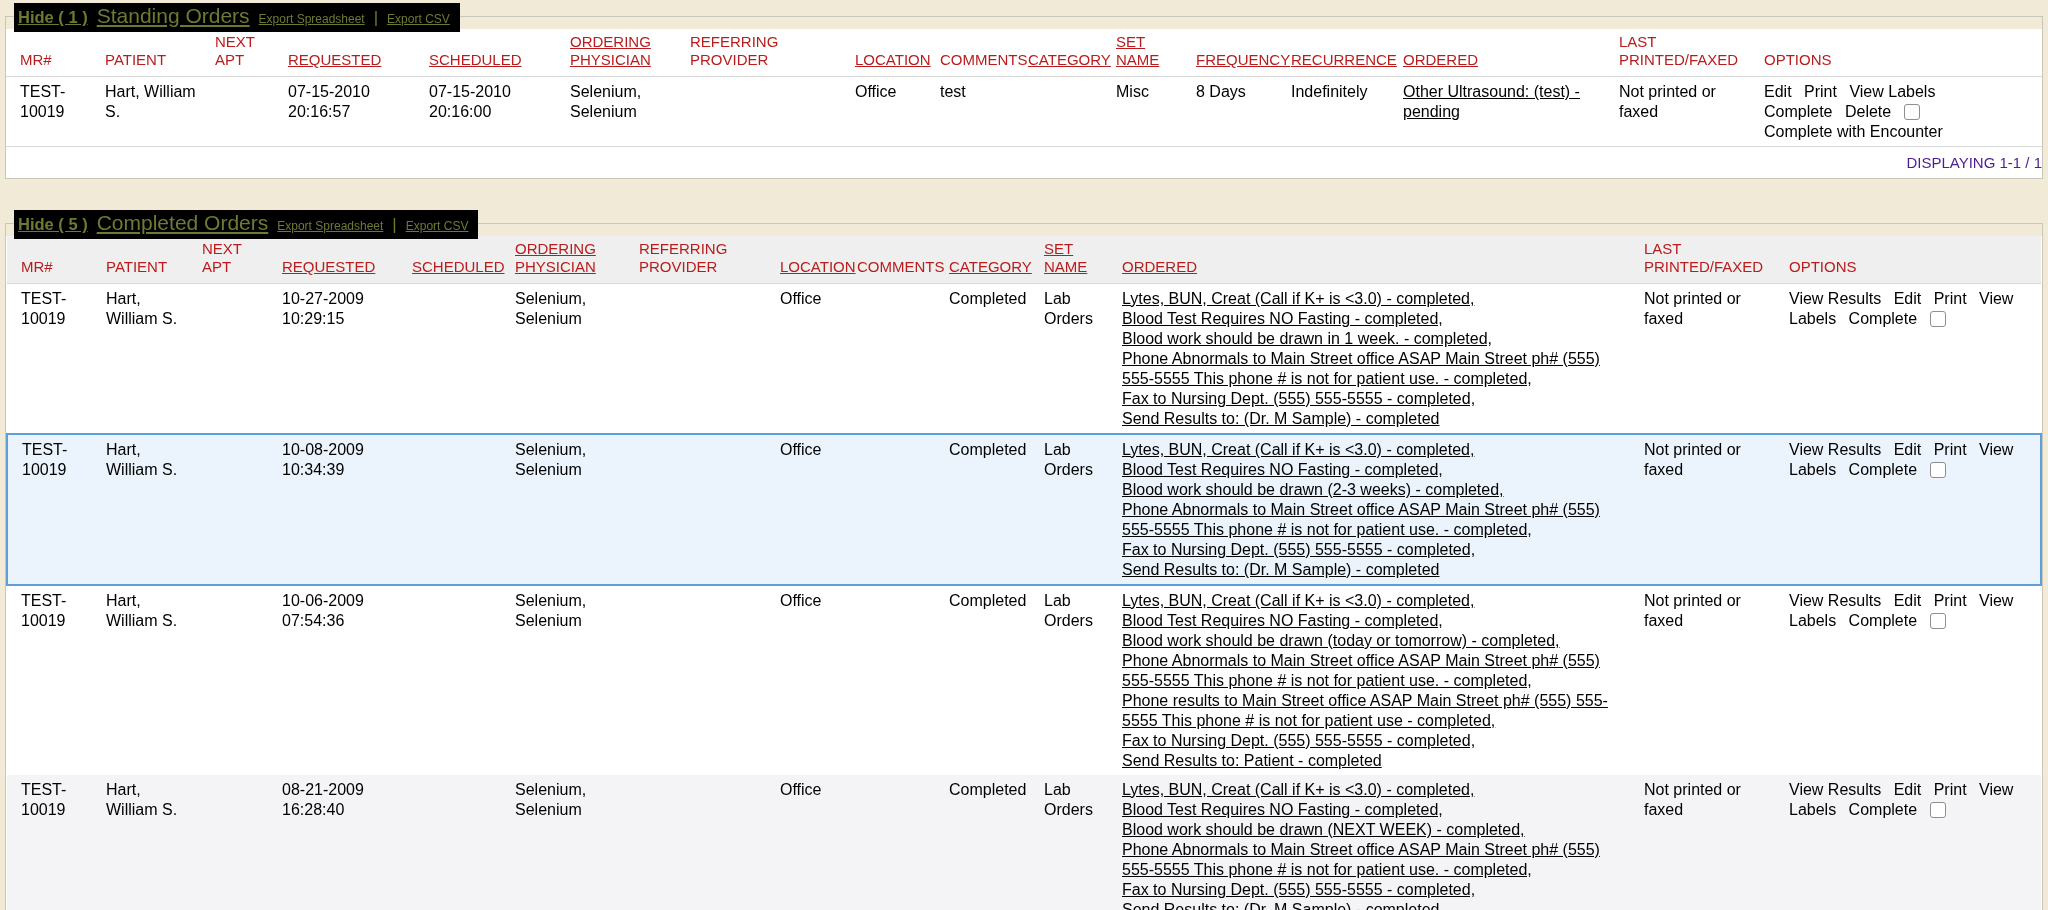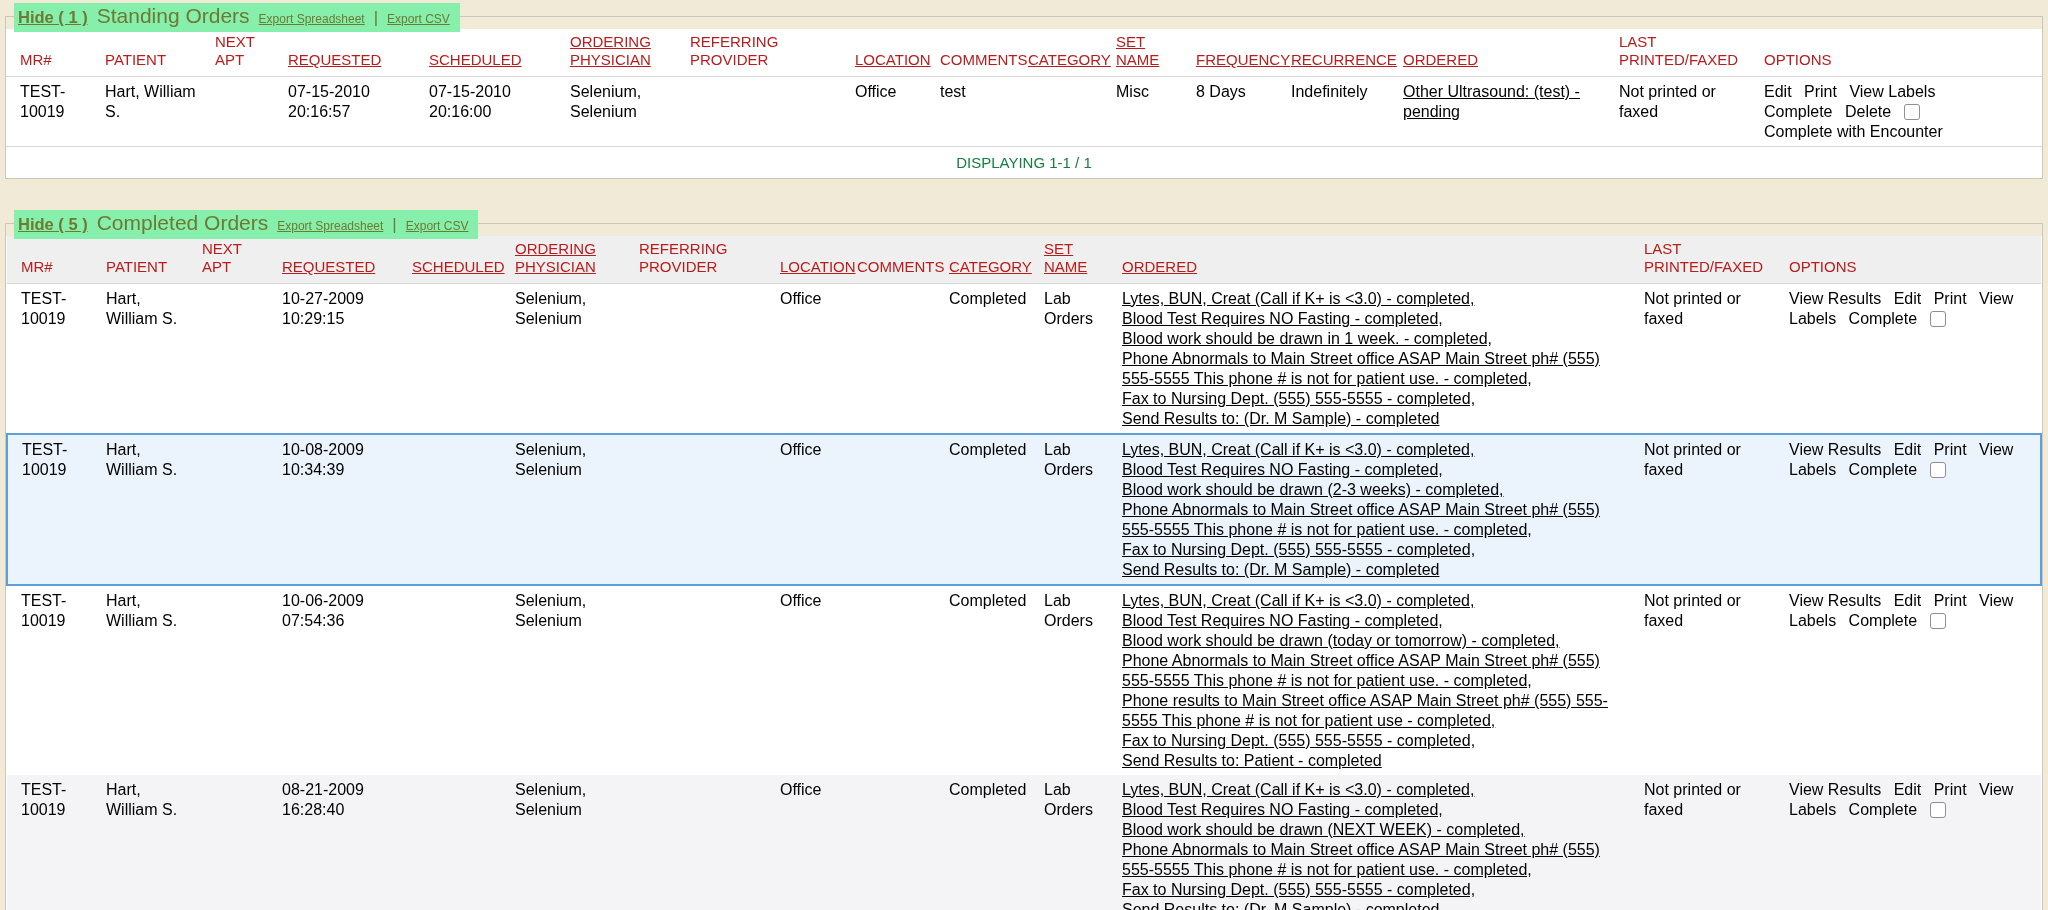--- a/index.html
+++ b/index.html
@@ -12,27 +12,27 @@
   }
   .panel {
     position: relative;
     border: 1px solid #C9C6BA;
     margin: 0 5px;
   }
   #standing-panel { margin-top: 16px; }
   #completed-panel { margin-top: 44px; }
   .legend {
     position: absolute; top: -14px; left: 8px;
-    background: #86efac;
+    background: #000000;
     padding: 0 10px 0 4px;
     display: flex; align-items: baseline; gap: 9px;
     white-space: nowrap; line-height: 26px;
   }
   .hide-link { color: #6D7A32; font-size: 16.5px; font-weight: bold; text-decoration: underline; cursor: pointer; }
-  .panel-title { color: #6D7A32; font-size: 21px; }
+  .panel-title { color: #6D7A32; font-size: 21px; text-decoration: underline; }
   .export-link { color: #6D7A32; font-size: 12px; text-decoration: underline; cursor: pointer; }
   .legend-divider { color: #6D7A32; font-size: 17px; }
 
   table {
     width: 100%;
     border-collapse: collapse;
     table-layout: fixed;
     background: #FFFFFF;
     margin-top: 12px;
   }
@@ -62,21 +62,21 @@
     display: inline-block; width: 16px; height: 16px;
     border: 1.5px solid #8F8F8F; border-radius: 3px;
     background: #fff; vertical-align: -3px; cursor: pointer;
   }
   #standing-table td.options-cell { padding-right: 18px; }
   #completed-table td.options-cell { padding-right: 14px; }
 
   
   tr.table-footer td {
     border-top: 1px solid #D8D8D8;
-    text-align: center; font-size: 15px; color: #15803d;
+    text-align: right; font-size: 15px; color: #4c1d95;
     padding: 6px 0 5px 0;
   }
 
   
   tr.row-highlight td { background: #EBF4FC; border-top: 2px solid #5D9FD8; border-bottom: 2px solid #5D9FD8; }
   tr.row-highlight td:first-child { border-left: 2px solid #5D9FD8; }
   tr.row-highlight td:last-child { border-right: 2px solid #5D9FD8; }
   tr.row-alt td { background: #F4F4F6; }
 </style>
 </head>

